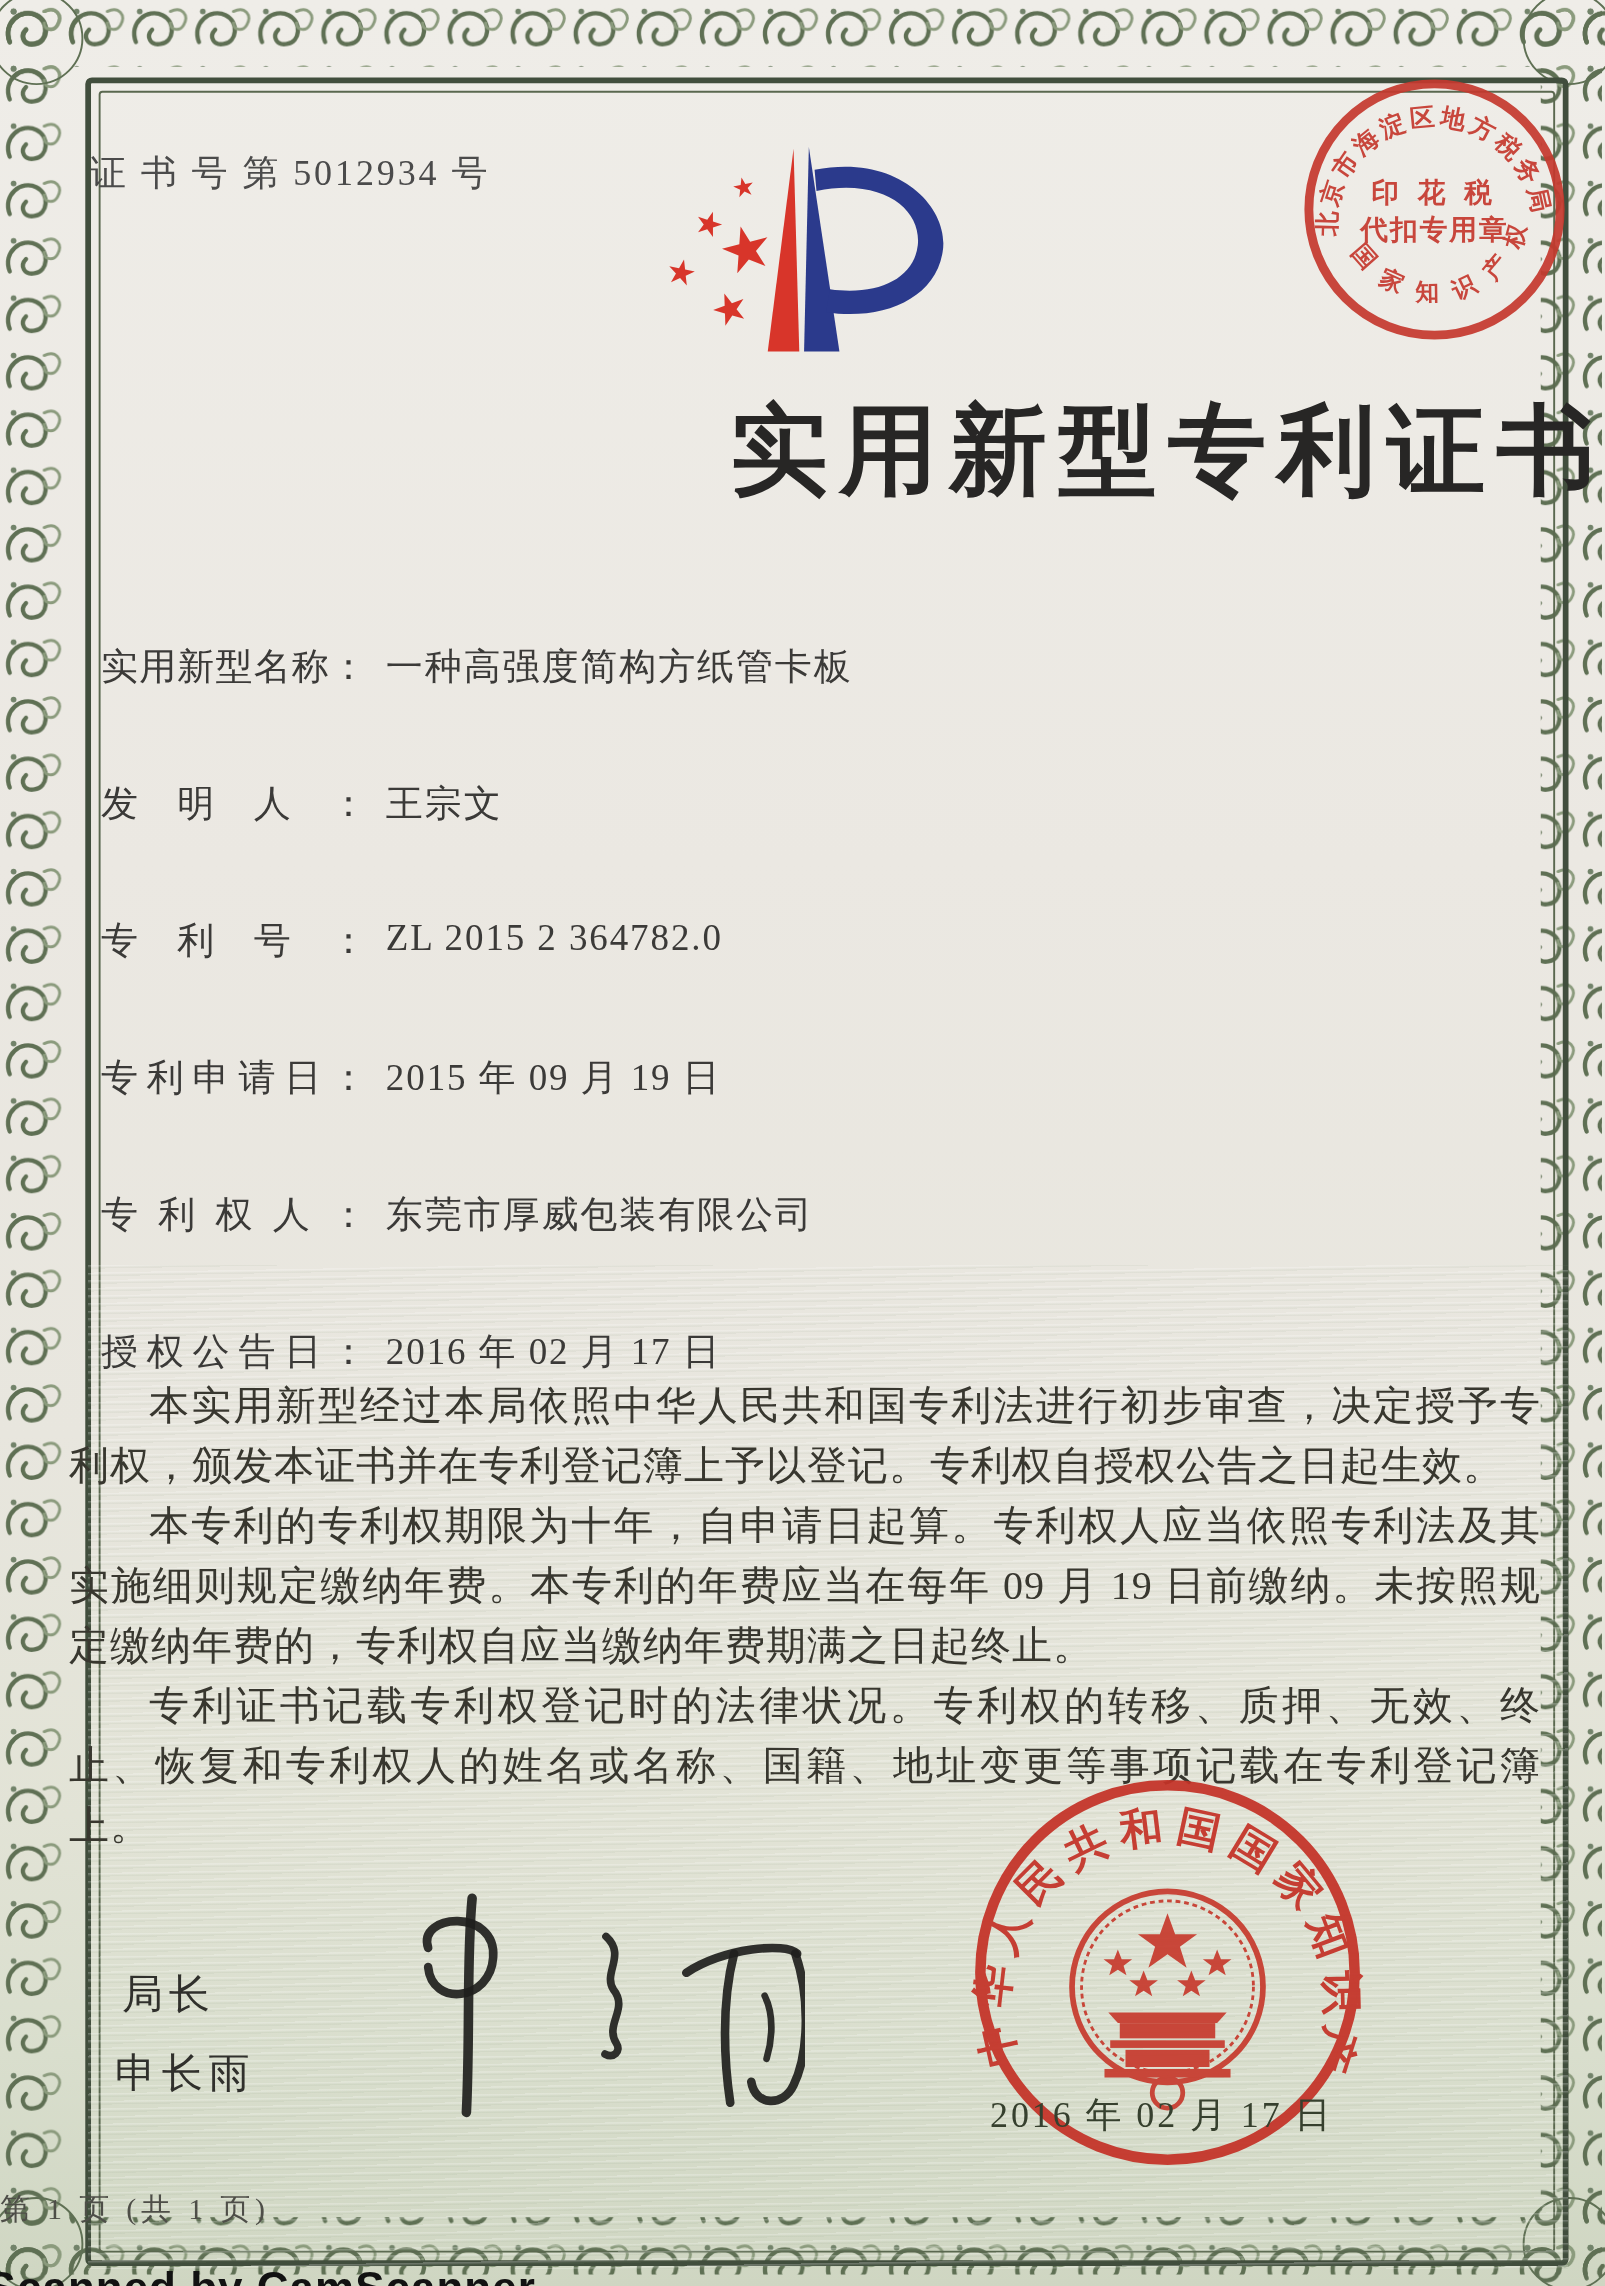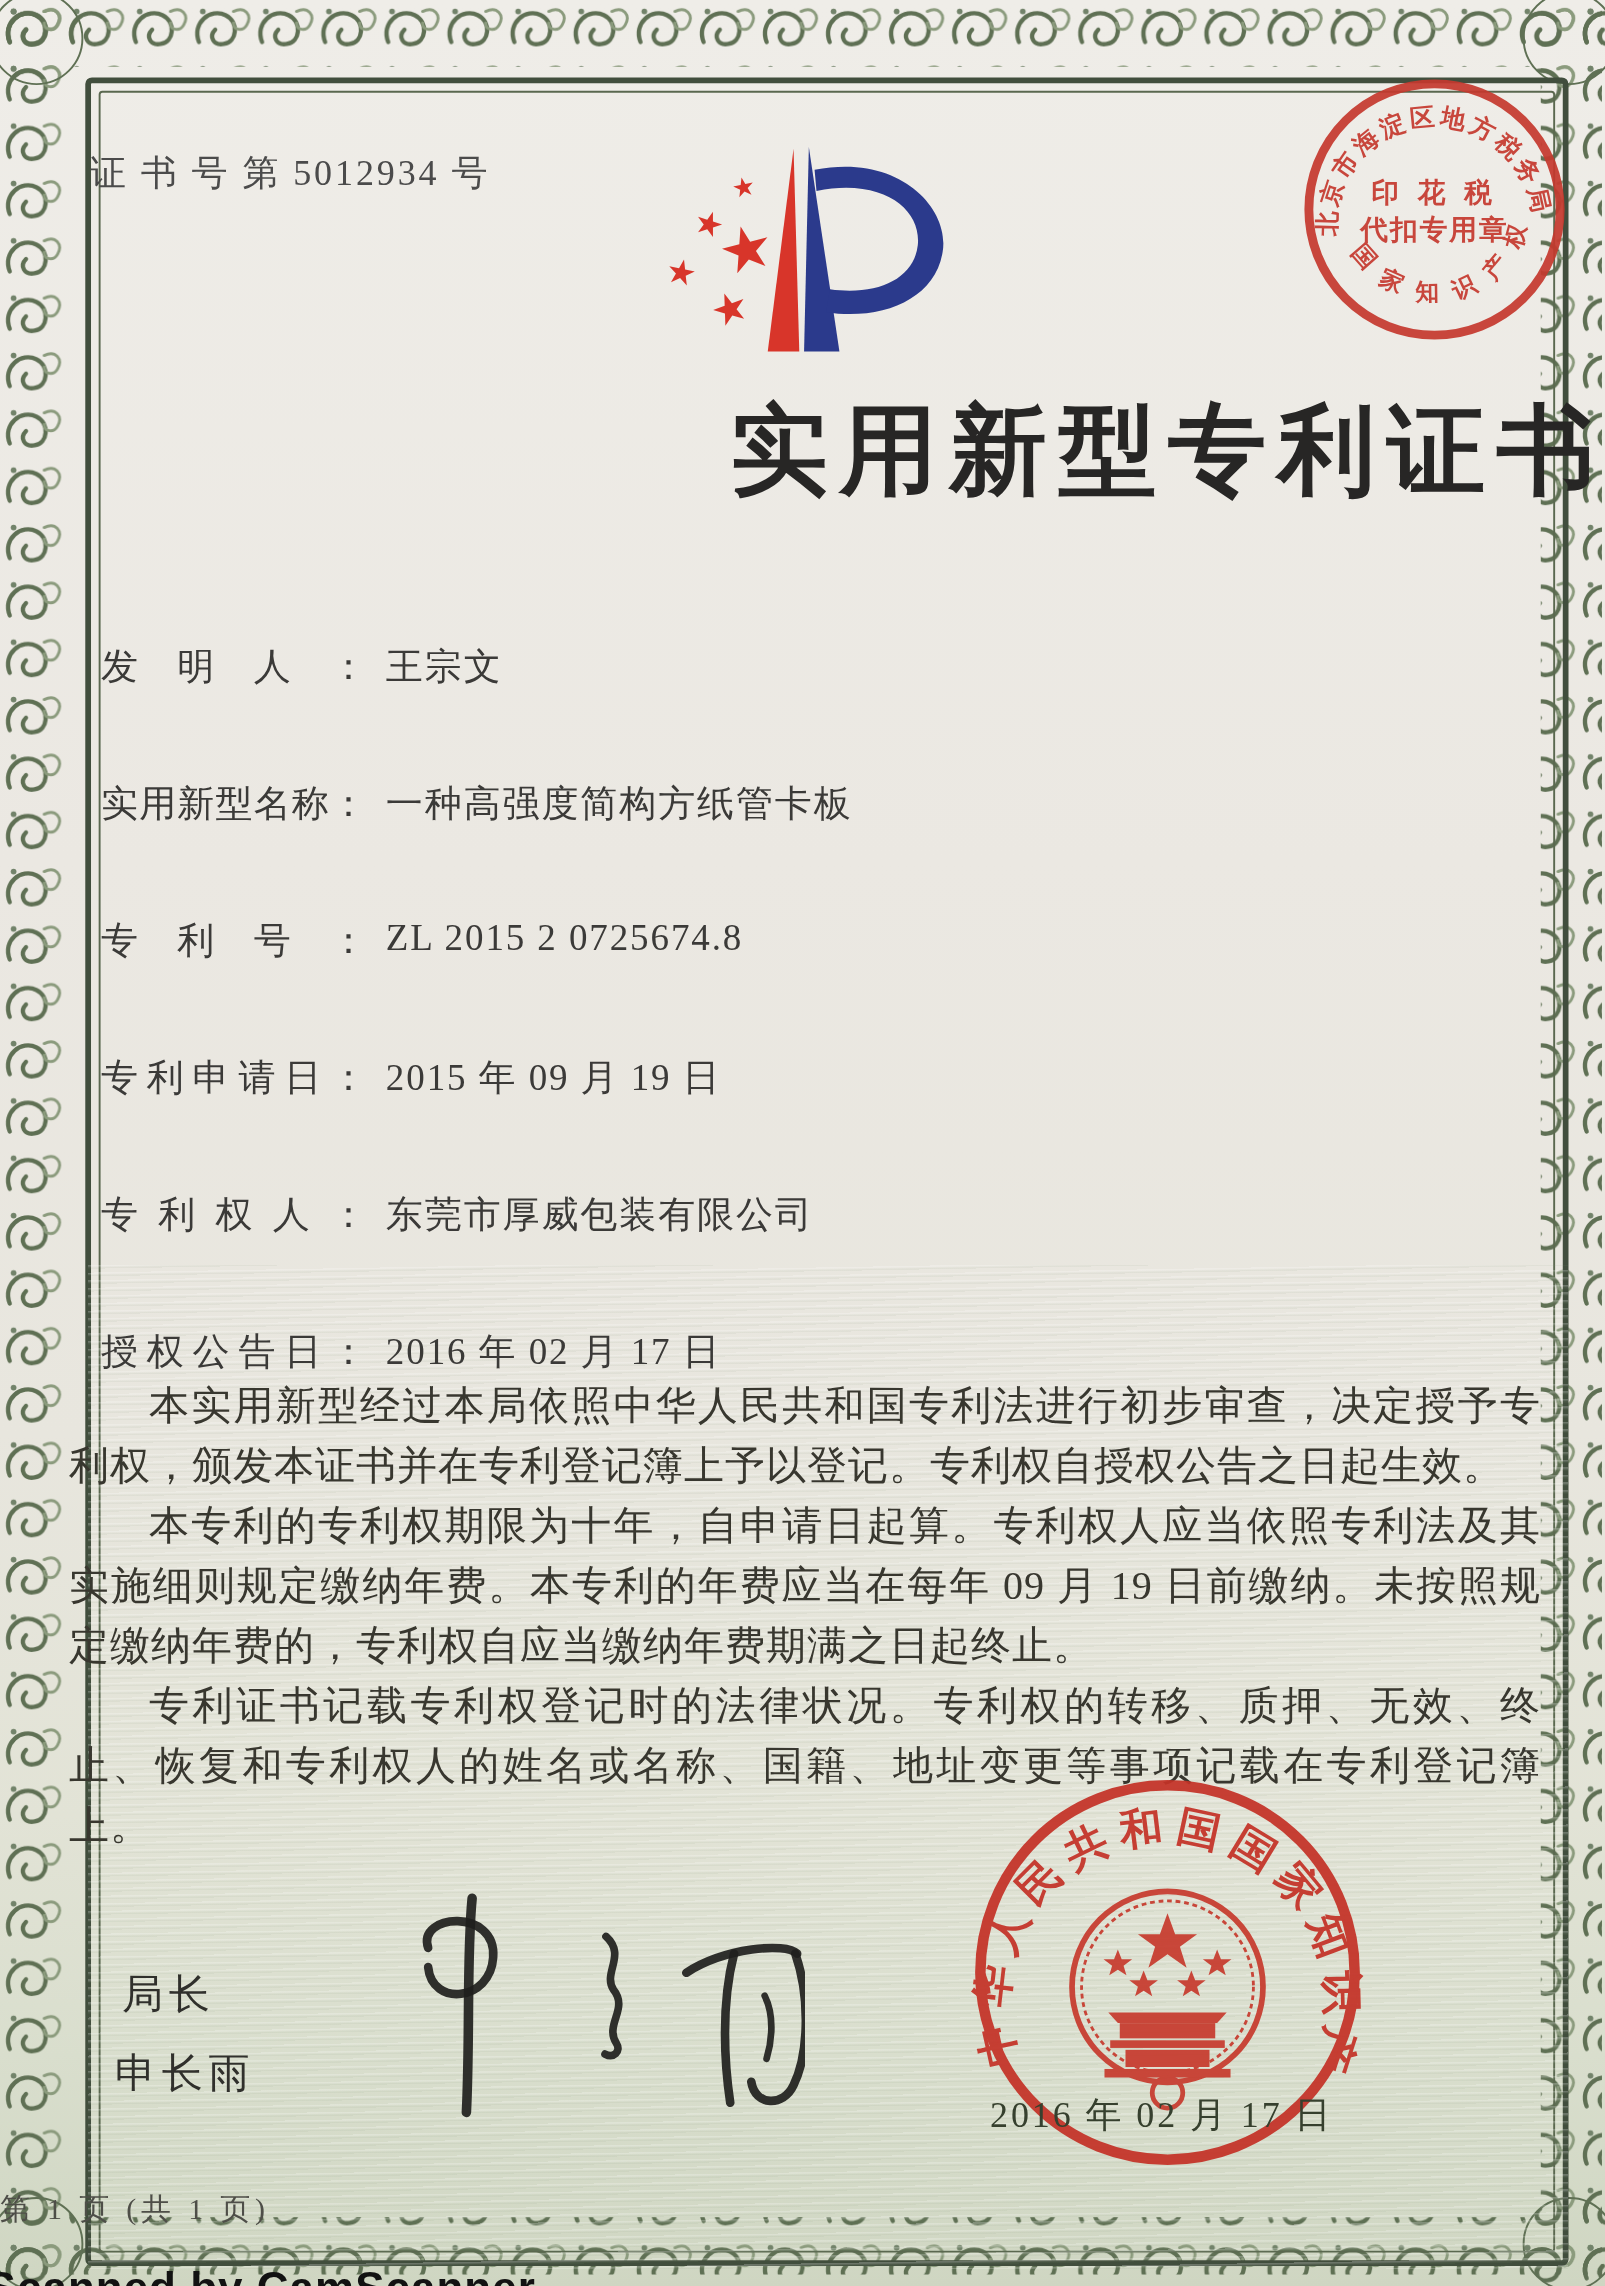--- a/index.html
+++ b/index.html
@@ -118,30 +118,30 @@
       <textPath href="#tp-bot" startOffset="24">国家知识产权局</textPath>
     </text>
     <text x="140" y="132" text-anchor="middle" font-size="28" letter-spacing="6">印 花 税</text>
     <text x="140" y="170" text-anchor="middle" font-size="28" letter-spacing="2">代扣专用章</text>
   </svg>
 
   <h1 class="title">实用新型专利证书</h1>
 
   <div class="fields">
     <div class="frow">
+      <span class="flabel">实用新型名称：</span>
+      <span class="fvalue">一种高强度简构方纸管卡板</span>
+    </div>
+    <div class="frow">
       <span class="flabel">发明人：</span>
       <span class="fvalue">王宗文</span>
     </div>
     <div class="frow">
-      <span class="flabel">实用新型名称：</span>
-      <span class="fvalue">一种高强度简构方纸管卡板</span>
-    </div>
-    <div class="frow">
       <span class="flabel">专利号：</span>
-      <span class="fvalue">ZL 2015 2 0725674.8</span>
+      <span class="fvalue">ZL 2015 2 364782.0</span>
     </div>
     <div class="frow">
       <span class="flabel">专利申请日：</span>
       <span class="fvalue">2015 年 09 月 19 日</span>
     </div>
     <div class="frow">
       <span class="flabel">专利权人：</span>
       <span class="fvalue">东莞市厚威包装有限公司</span>
     </div>
     <div class="frow">

